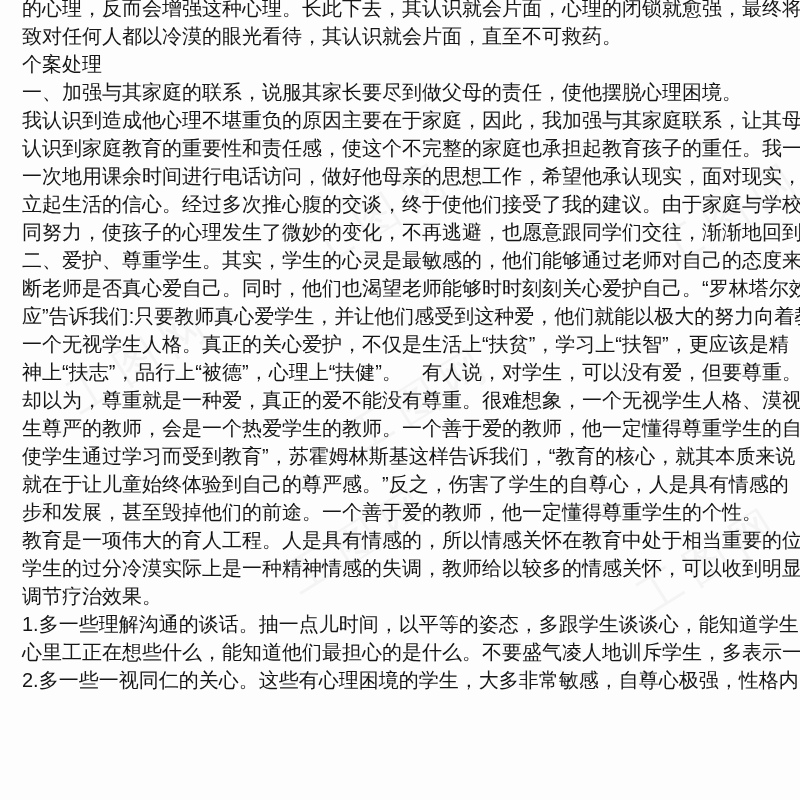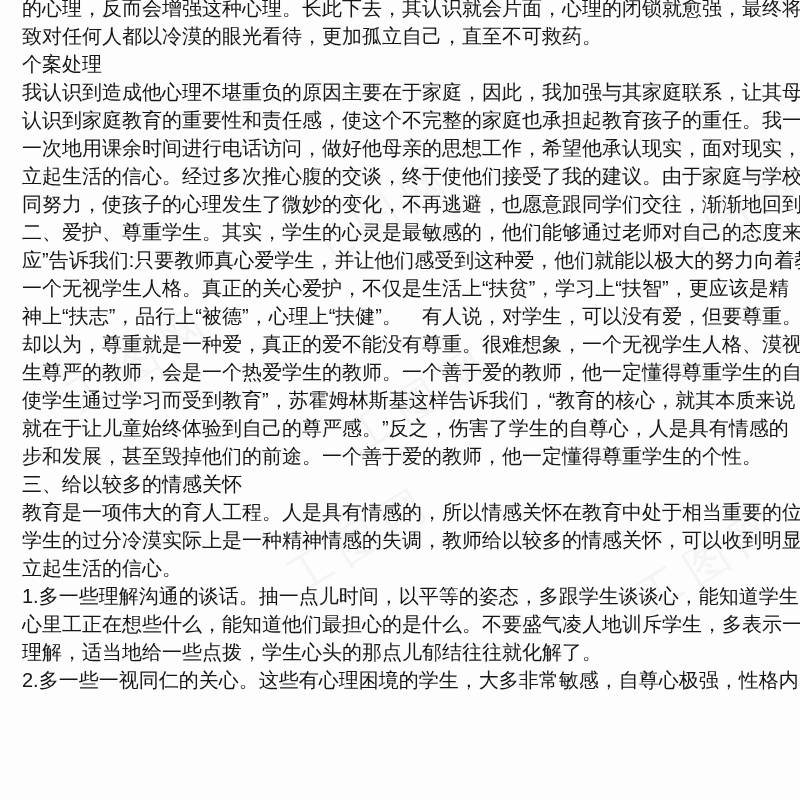--- a/index.html
+++ b/index.html
@@ -54,38 +54,38 @@
 <div class="page">
   <span class="watermark wm-1">工图网</span>
   <span class="watermark wm-2">工图网</span>
   <span class="watermark wm-3">工图网</span>
   <span class="watermark wm-4">工图网</span>
   <span class="watermark wm-5">工图网</span>
   <span class="watermark wm-6">工图网</span>
 
   <div id="text-lines">
       <div class="line">的心理，反而会增强这种心理。长此下去，其认识就会片面，心理的闭锁就愈强，最终将导</div>
-      <div class="line">致对任何人都以冷漠的眼光看待，更加孤立自己，直至不可救药。</div>
+      <div class="line">致对任何人都以冷漠的眼光看待，其认识就会片面，直至不可救药。</div>
       <div class="line">个案处理</div>
+      <div class="line">一、加强与其家庭的联系，说服其家长要尽到做父母的责任，使他摆脱心理困境。</div>
       <div class="line">我认识到造成他心理不堪重负的原因主要在于家庭，因此，我加强与其家庭联系，让其母亲</div>
       <div class="line">认识到家庭教育的重要性和责任感，使这个不完整的家庭也承担起教育孩子的重任。我一次</div>
       <div class="line">一次地用课余时间进行电话访问，做好他母亲的思想工作，希望他承认现实，面对现实，树</div>
       <div class="line">立起生活的信心。经过多次推心腹的交谈，终于使他们接受了我的建议。由于家庭与学校共</div>
       <div class="line">同努力，使孩子的心理发生了微妙的变化，不再逃避，也愿意跟同学们交往，渐渐地回到学</div>
       <div class="line">二、爱护、尊重学生。其实，学生的心灵是最敏感的，他们能够通过老师对自己的态度来判</div>
+      <div class="line">断老师是否真心爱自己。同时，他们也渴望老师能够时时刻刻关心爱护自己。“罗林塔尔效</div>
       <div class="line">应”告诉我们:只要教师真心爱学生，并让他们感受到这种爱，他们就能以极大的努力向着教</div>
       <div class="line">一个无视学生人格。真正的关心爱护，不仅是生活上“扶贫”，学习上“扶智”，更应该是精</div>
       <div class="line">神上“扶志”，品行上“被德”，心理上“扶健”。　有人说，对学生，可以没有爱，但要尊重。我</div>
       <div class="line">却以为，尊重就是一种爱，真正的爱不能没有尊重。很难想象，一个无视学生人格、漠视学</div>
       <div class="line">生尊严的教师，会是一个热爱学生的教师。一个善于爱的教师，他一定懂得尊重学生的自尊</div>
       <div class="line">使学生通过学习而受到教育”，苏霍姆林斯基这样告诉我们，“教育的核心，就其本质来说，</div>
       <div class="line">就在于让儿童始终体验到自己的尊严感。”反之，伤害了学生的自尊心，人是具有情感的</div>
       <div class="line">步和发展，甚至毁掉他们的前途。一个善于爱的教师，他一定懂得尊重学生的个性。</div>
-      <div class="line">三、给以较多的情感关怀</div>
       <div class="line">教育是一项伟大的育人工程。人是具有情感的，所以情感关怀在教育中处于相当重要的位置。</div>
       <div class="line">学生的过分冷漠实际上是一种精神情感的失调，教师给以较多的情感关怀，可以收到明显的</div>
-      <div class="line">立起生活的信心。</div>
+      <div class="line">调节疗治效果。</div>
       <div class="line">1.多一些理解沟通的谈话。抽一点儿时间，以平等的姿态，多跟学生谈谈心，能知道学生的</div>
       <div class="line">心里工正在想些什么，能知道他们最担心的是什么。不要盛气凌人地训斥学生，多表示一些</div>
-      <div class="line">理解，适当地给一些点拨，学生心头的那点儿郁结往往就化解了。</div>
       <div class="line">2.多一些一视同仁的关心。这些有心理困境的学生，大多非常敏感，自尊心极强，性格内向。</div>
     </div>
 </div>
 
 </body></html>

